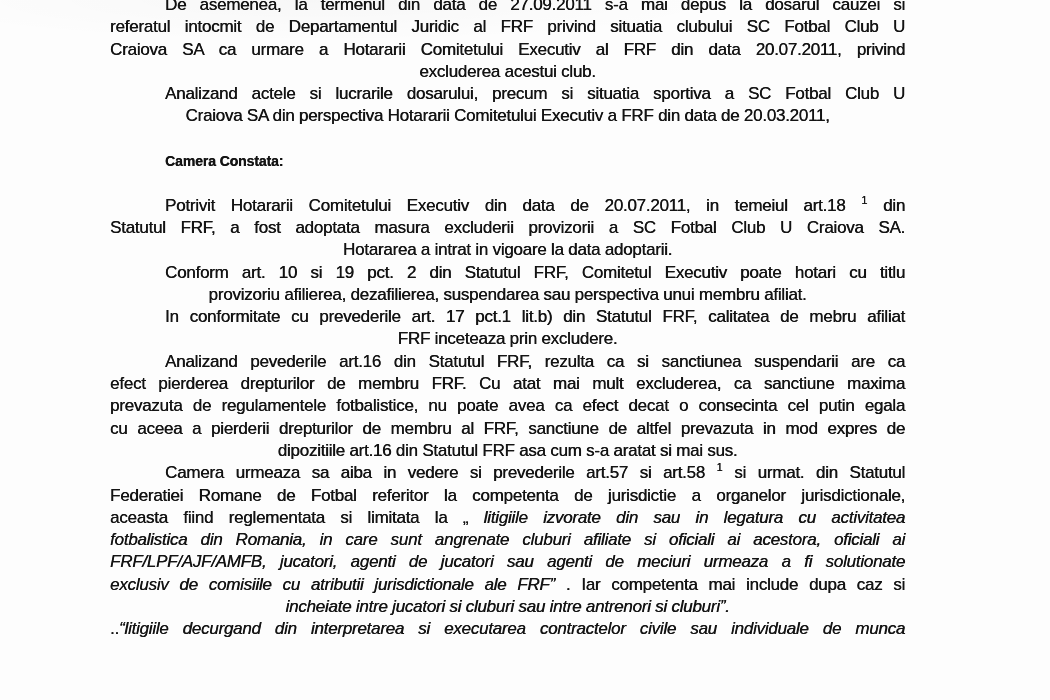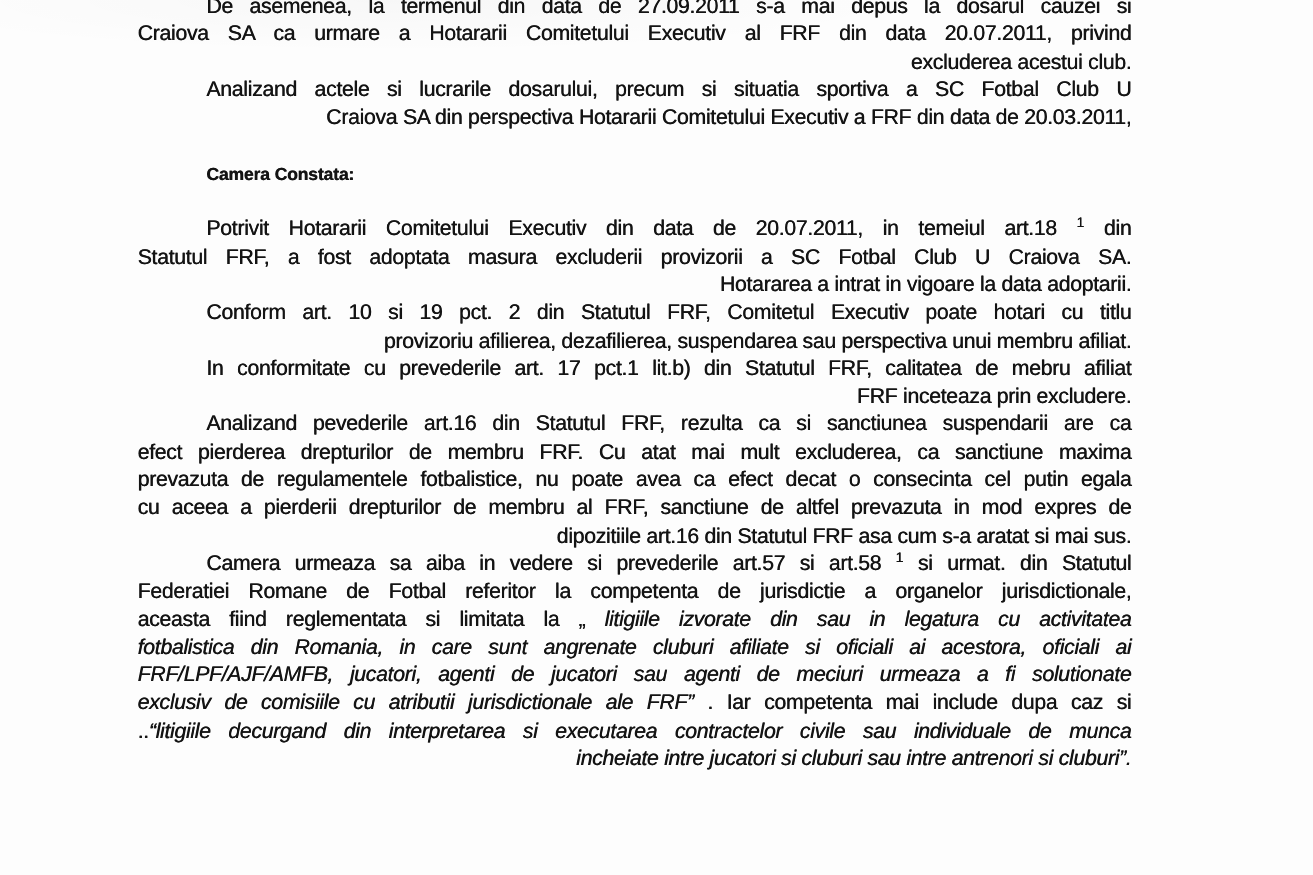--- a/index.html
+++ b/index.html
@@ -31,21 +31,21 @@
     top: -6px;
     width: 795px;
     font-size: 17px;
     line-height: 22.3px;
     letter-spacing: -0.25px;
     text-shadow: 0.35px 0 0 currentColor;
   }
   .paragraph { margin: 0; }
   .line { height: 22.3px; white-space: normal; }
   .jl { text-align: justify; text-align-last: justify; }
-  .lastline { text-align: right; }
+  .lastline { text-align: center; }
   .indent { text-indent: 55px; }
   .heading {
     font-weight: bold;
     font-size: 14px;
     margin: 22.3px 0;
     text-indent: 55px;
     letter-spacing: -0.1px;
   }
   .it { font-style: italic; }
   .ul { text-underline-offset: 2px; }
@@ -56,20 +56,21 @@
     letter-spacing: 0;
   }
 </style>
 </head>
 <body>
 
 <div class="page">
   <div class="doc">
       <div class="paragraph">
         <div class="line jl indent"><span>De asemenea, la termenul din data de 27.09.2011 s-a mai depus la dosarul cauzei si</span></div>
+        <div class="line jl"><span>referatul intocmit de Departamentul Juridic al FRF privind situatia clubului SC Fotbal Club U</span></div>
         <div class="line jl"><span>Craiova SA ca urmare a Hotararii Comitetului Executiv al FRF din data 20.07.2011, privind</span></div>
         <div class="line lastline"><span>excluderea acestui club.</span></div>
       </div>
       <div class="paragraph">
         <div class="line jl indent"><span>Analizand actele si lucrarile dosarului, precum si situatia sportiva a SC Fotbal Club U</span></div>
         <div class="line lastline"><span>Craiova SA din perspectiva Hotararii Comitetului Executiv a FRF din data de 20.03.2011,</span></div>
       </div>
       <div class="heading">Camera Constata:</div>
       <div class="paragraph">
         <div class="line jl indent"><span>Potrivit Hotararii Comitetului Executiv din data de 20.07.2011, in temeiul art.18 </span><span class="sup">1</span><span> din</span></div>
@@ -91,17 +92,17 @@
         <div class="line jl"><span>cu aceea a pierderii drepturilor de membru al FRF, sanctiune de altfel prevazuta in mod expres de</span></div>
         <div class="line lastline"><span>dipozitiile art.16 din Statutul FRF asa cum s-a aratat si mai sus.</span></div>
       </div>
       <div class="paragraph">
         <div class="line jl indent"><span>Camera urmeaza sa aiba in vedere si prevederile art.57 si art.58 </span><span class="sup">1</span><span> si urmat. din Statutul</span></div>
         <div class="line jl"><span>Federatiei Romane de Fotbal referitor la competenta de jurisdictie a organelor jurisdictionale,</span></div>
         <div class="line jl"><span>aceasta fiind reglementata si limitata la „ </span><span class="it">litigiile izvorate din sau in legatura cu activitatea</span></div>
         <div class="line jl"><span class="it">fotbalistica din Romania, in care sunt angrenate </span><span class="it ul">cluburi afiliate</span><span class="it"> si oficiali ai acestora, oficiali ai</span></div>
         <div class="line jl"><span class="it">FRF/LPF/AJF/AMFB, jucatori, agenti de jucatori sau agenti de meciuri urmeaza a fi solutionate</span></div>
         <div class="line jl"><span class="it">exclusiv de comisiile cu atributii jurisdictionale ale FRF”</span><span> . Iar competenta mai include dupa caz si</span></div>
+        <div class="line lastline"><span class="it">incheiate intre jucatori si cluburi sau intre antrenori si cluburi”.</span></div>
         <div class="line jl"><span>..</span><span class="it">“litigiile decurgand din interpretarea si executarea contractelor civile sau individuale de munca</span></div>
-        <div class="line lastline"><span class="it">incheiate intre jucatori si cluburi sau intre antrenori si cluburi”.</span></div>
       </div>
     </div>
 </div>
 
 </body></html>

